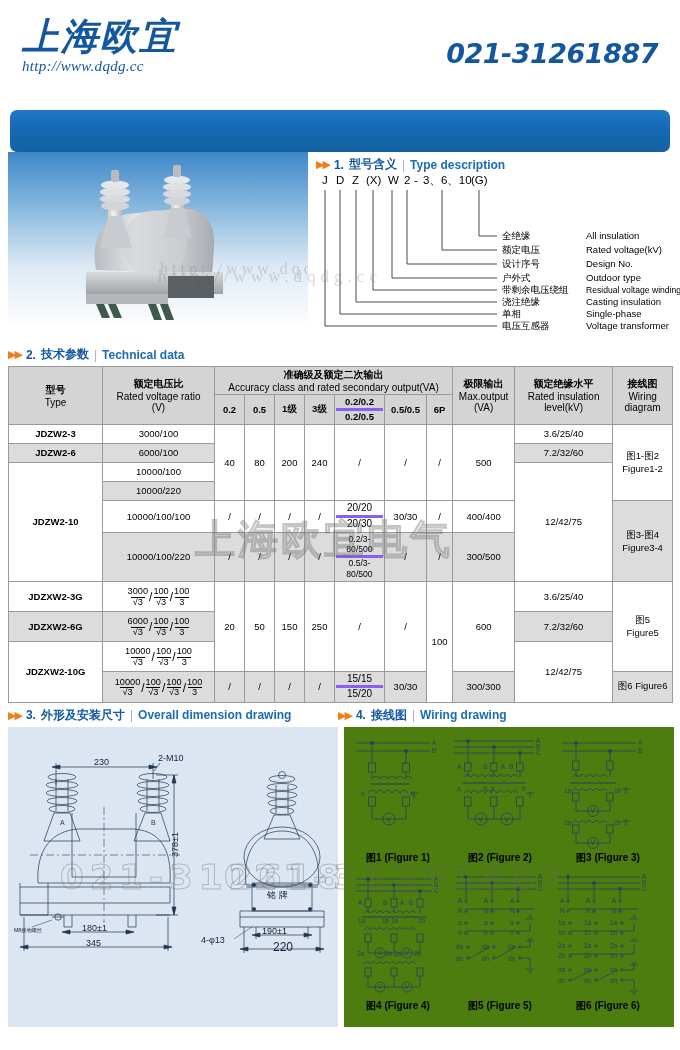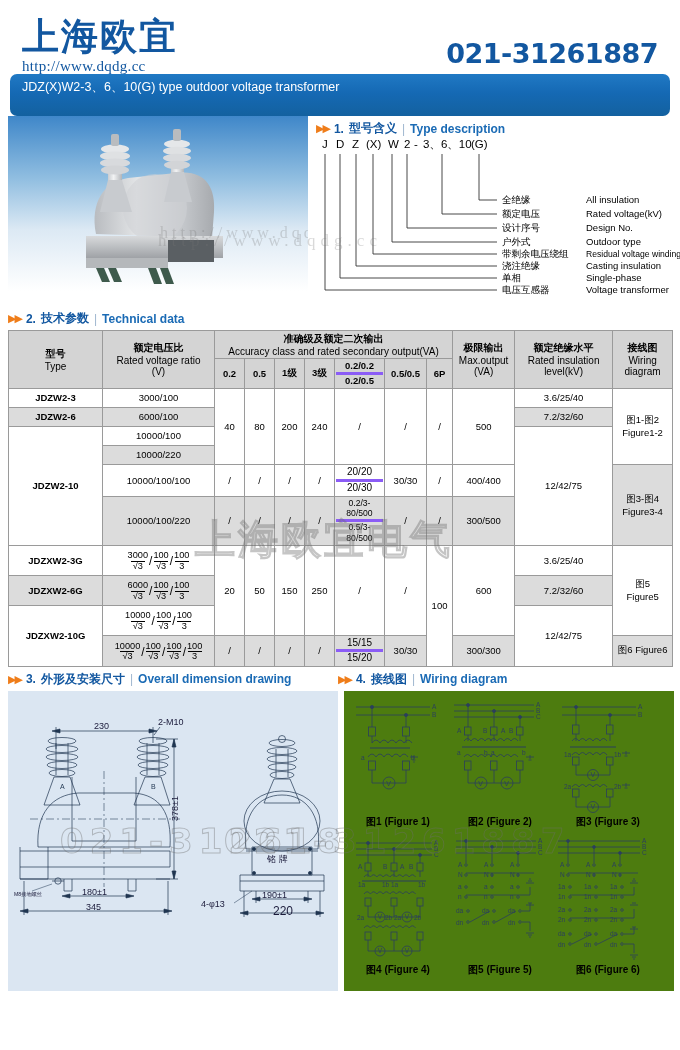--- a/index.html
+++ b/index.html
@@ -5,21 +5,21 @@
   * { box-sizing: border-box; margin: 0; padding: 0; }
   body {
     width: 680px; height: 1050px;
     background: #ffffff;
     font-family: "Liberation Sans", "DejaVu Sans", sans-serif;
     position: relative;
     overflow: hidden;
   }
 
   
-  .header { height: 74px; position: relative; padding: 18px 22px 0 22px; }
+  .header { height: 110px; position: relative; padding: 18px 22px 0 22px; font-style: italic; }
   .brand-cn {
     font-size: 37px; font-weight: bold; color: #1257a0;
     letter-spacing: 2px; line-height: 1.05;
     font-family: "DejaVu Sans", sans-serif;
   }
   .brand-url {
     font-size: 15px; color: #1257a0; margin-top: 1px;
     font-family: "Liberation Serif", serif; letter-spacing: .3px;
   }
   .phone {
@@ -103,21 +103,20 @@
 </head>
 <body>
 
 <div class="header">
   <div class="brand-cn">上海欧宜</div>
   <div class="brand-url">http://www.dqdg.cc</div>
   <div class="phone">021-31261887</div>
 </div>
 
 <div class="banner">
-  <div class="banner-en">JDZ(X)W2-3、6、10(G) type outdoor voltage transformer</div>
 </div>
 
 <div class="toprow">
 
   <div class="photo-box">
     <svg width="300" height="175" viewBox="0 0 300 175">
       <defs>
         <linearGradient id="bodyg" x1="0" y1="0" x2="1" y2="0">
           <stop offset="0%" stop-color="#b9bcc0"></stop>
           <stop offset="35%" stop-color="#e2e4e6"></stop>
@@ -507,21 +506,21 @@
     <span class="sec-cn">3.</span>
     <span class="sec-cn">外形及安装尺寸</span>
     <span class="sec-bar">|</span>
     <span class="sec-en">Overall dimension drawing</span>
   </div>
   <div class="sec-head" style="padding-left:0;">
     <span class="arrows">▶▶</span>
     <span class="sec-cn">4.</span>
     <span class="sec-cn">接线图</span>
     <span class="sec-bar">|</span>
-    <span class="sec-en">Wiring diagram</span>
+    <span class="sec-en">Wiring drawing</span>
   </div>
 </div>
 
 <div class="bottom">
 
   <div class="panel-dim">
     <svg width="330" height="300" viewBox="0 0 330 300">
       <g stroke="#1f3550" stroke-width="0.7" fill="none">
 
         <path d="M48 40 L145 40"></path>

